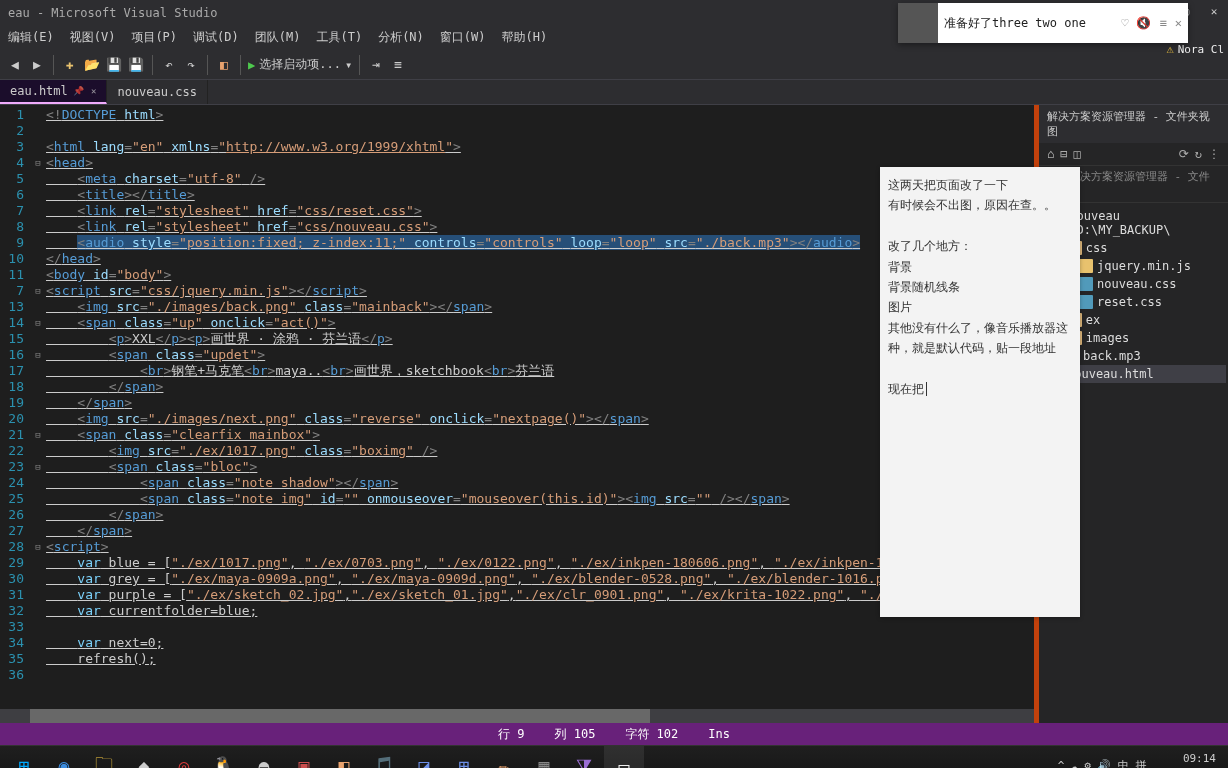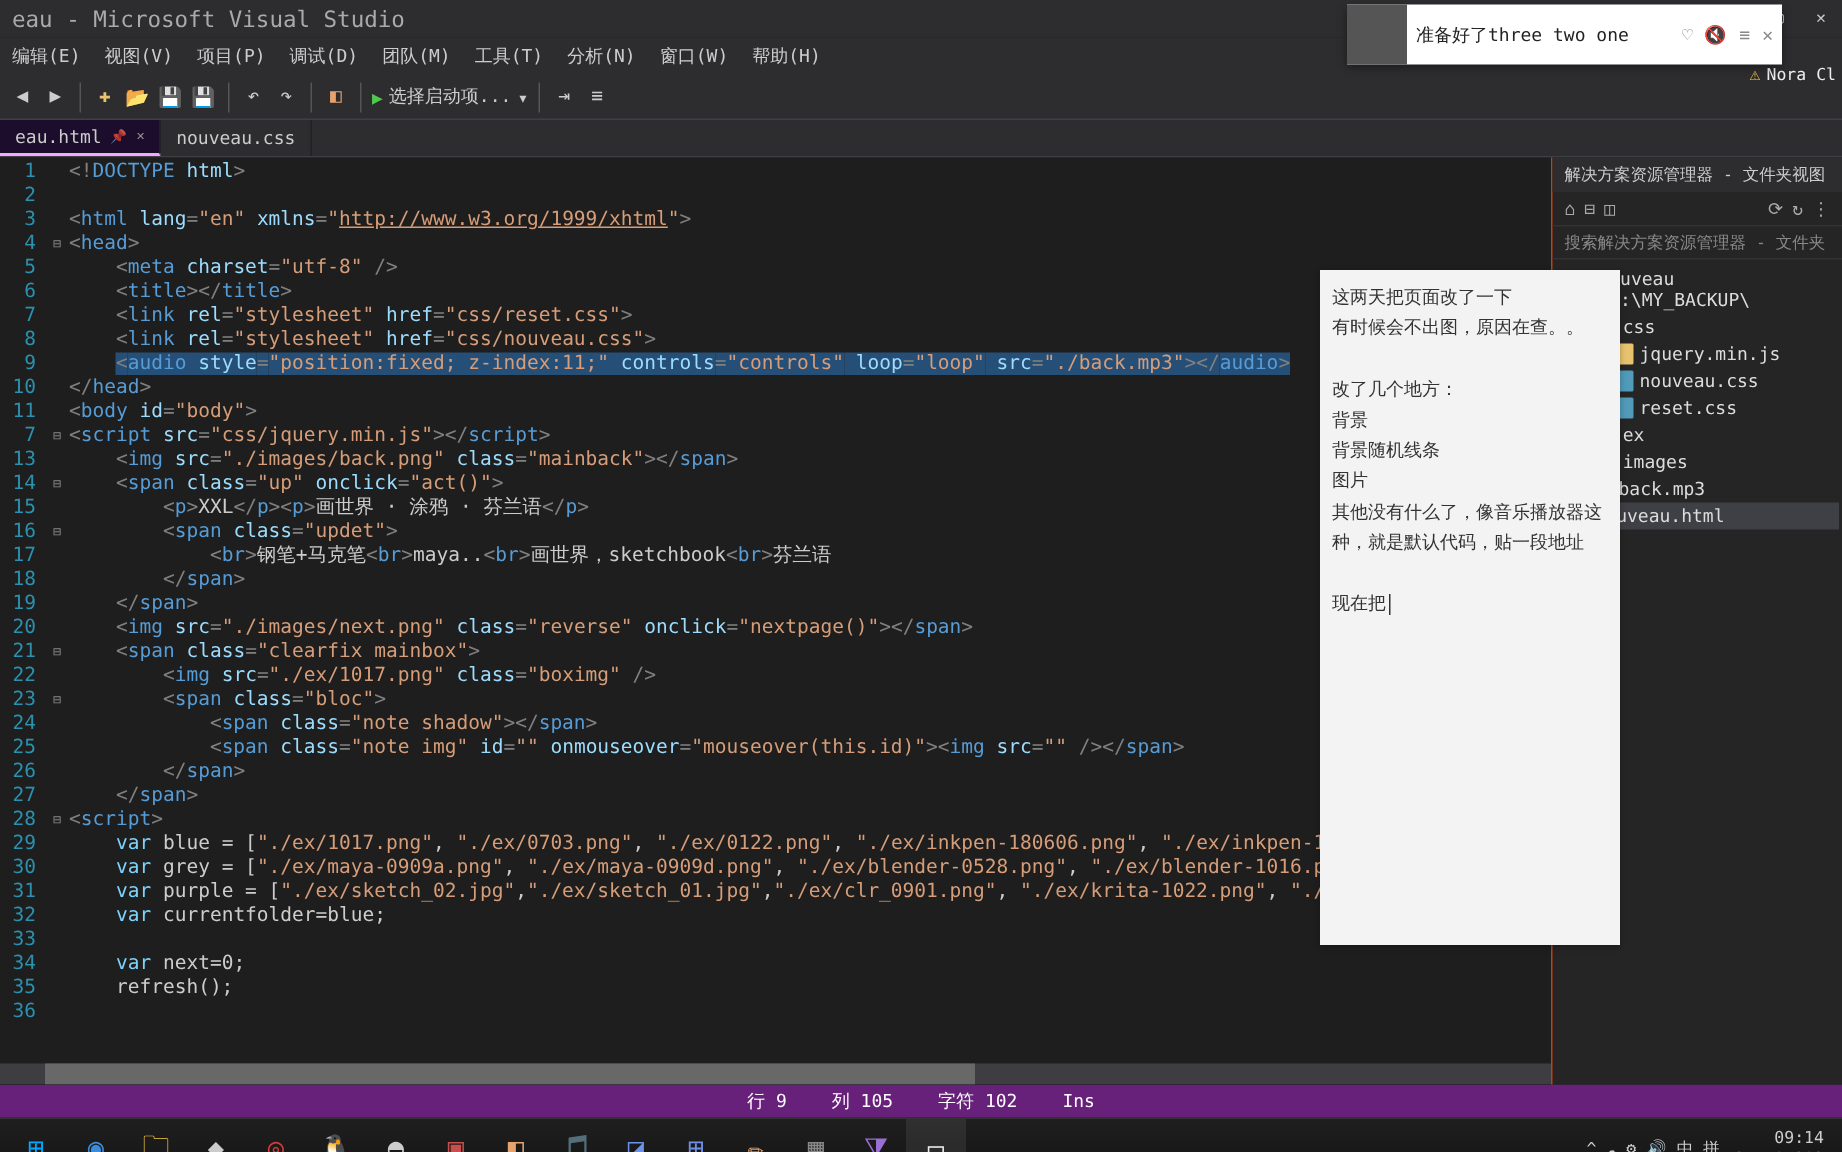--- a/index.html
+++ b/index.html
@@ -1,45 +1,45 @@
 <!DOCTYPE html>
 <html><head>
 <meta charset="utf-8">
 <style>
 * { margin: 0; padding: 0; box-sizing: border-box; font-family: "Segoe UI", Consolas, monospace; }
 body { background: #1e1e1e; color: #ccc; width: 1228px; height: 768px; overflow: hidden; position: relative; }
-.titlebar { height: 25px; background: #2d2d30; display: flex; align-items: center; font-size: 15px; padding-left: 8px; color: #aaa; }
+.titlebar { height: 25px; background: #2d2d30; display: flex; align-items: center; font-size: 12px; padding-left: 8px; color: #aaa; }
 .menubar { height: 25px; background: #2d2d30; display: flex; align-items: center; font-size: 12px; }
 .menubar span { padding: 2px 8px; cursor: default; }
 .toolbar { height: 30px; background: #2d2d30; border-bottom: 1px solid #3f3f46; display: flex; align-items: center; padding: 0 6px; gap: 4px; font-size: 12px; }
 .tb-btn { width: 18px; height: 18px; display: flex; align-items: center; justify-content: center; color: #ccc; font-size: 13px; }
 .tb-sep { width: 1px; height: 20px; background: #555; margin: 0 3px; }
 .run-btn { display: flex; align-items: center; gap: 4px; color: #ccc; }
 .run-btn .tri { color: #4ec94e; }
 .tabs { height: 25px; background: #2d2d30; display: flex; font-size: 12px; border-bottom: 1px solid #3f3f46; }
 .tab { padding: 3px 10px; display: flex; align-items: center; gap: 6px; border-right: 1px solid #222; }
 .tab.active { background: #1b0d2b; border-bottom: 2px solid #f0abfc; }
 .tab .close, .tab .pin { font-size: 9px; opacity: .7; }
 .main { display: flex; height: 618px; }
 .editor { flex: 1; display: flex; background: #1e1e1e; font-family: Consolas, monospace; font-size: 13px; line-height: 16px; position: relative; overflow: hidden; }
 .gutter { width: 30px; background: #1e1e1e; color: #2b91af; text-align: right; padding-right: 6px; padding-top: 2px; }
 .gutter div { height: 16px; }
 .fold { width: 16px; background: #1e1e1e; color: #888; padding-top: 2px; font-size: 9px; }
 .fold div { height: 16px; text-align: center; }
 .code { flex: 1; padding-top: 2px; white-space: pre; color: #ccc; overflow: hidden; }
-.code div { height: 16px; }
+.code div { height: 16px; text-decoration: underline; }
 .tg { color: #569cd6; }
 .at { color: #9cdcfe; }
 .st { color: #d69d78; }
 .pn { color: #808080; }
 .tx { color: #ccc; }
 .kw { color: #7dd3fc; }
 .sel { background: #264f78; }
 .lnk { text-decoration: underline; }
-.side { width: 194px; background: #252526; border-left: 1px solid #c2410c; font-size: 12px; display: flex; flex-direction: column; }
+.side { width: 194px; background: #252526; border-left: 5px solid #c2410c; font-size: 12px; display: flex; flex-direction: column; }
 .side-h { background: #2d2d30; padding: 4px 8px; font-size: 11px; color: #ccc; }
 .side-tb { display: flex; gap: 6px; padding: 4px 8px; font-size: 12px; color: #aaa; }
 .side-tb span { cursor: default; }
 .side-sr { padding: 3px 8px; color: #888; font-size: 11px; border-top: 1px solid #333; border-bottom: 1px solid #333; }
 .tree { padding: 4px 2px; font-size: 12px; color: #ddd; }
 .tree div { padding: 2px 4px; display: flex; align-items: center; gap: 4px; }
 .tree .sel2 { background: #3f3f46; }
 .ic { width: 14px; height: 14px; display: inline-block; }
 .ic.fld { background: #dcb67a; border-radius: 1px; }
 .ic.js { background: #e8c26e; border-radius: 1px; }
@@ -53,21 +53,21 @@
 .task-r { display: flex; align-items: center; gap: 10px; color: #ccc; font-size: 11px; margin-left: auto; padding-right: 8px; }
 .clock { text-align: right; line-height: 1.2; }
 .notify { position: absolute; top: 3px; right: 40px; width: 290px; height: 40px; background: #fff; color: #222; display: flex; align-items: center; font-size: 12px; z-index: 100; box-shadow: 0 2px 6px rgba(0,0,0,.4); }
 .notify-img { width: 40px; height: 40px; background: #555; }
 .notify-txt { flex: 1; padding: 0 6px; }
 .notify-ic { display: flex; gap: 8px; align-items: center; color: #888; padding-right: 6px; }
 .winbtns { position: absolute; top: 0; right: 0; display: flex; }
 .winbtns span { width: 28px; height: 22px; display: flex; align-items: center; justify-content: center; color: #ccc; font-size: 11px; }
 .nora { position: absolute; top: 42px; right: 4px; font-size: 11px; color: #eee; display: flex; align-items: center; gap: 4px; }
 .warn-ic { color: #f5c842; font-size: 12px; }
-.note { position: absolute; top: 180px; left: 880px; width: 200px; height: 450px; background: #f3f3f3; color: #333; font-size: 12px; padding: 8px; line-height: 1.7; z-index: 50; box-shadow: 0 1px 4px rgba(0,0,0,.3); }
+.note { position: absolute; top: 167px; left: 880px; width: 200px; height: 450px; background: #f3f3f3; color: #333; font-size: 12px; padding: 8px; line-height: 1.7; z-index: 50; box-shadow: 0 1px 4px rgba(0,0,0,.3); }
 .note-cursor { display: inline-block; border-left: 1px solid #333; height: 14px; vertical-align: middle; margin-left: 2px; }
 .hscroll { position: absolute; bottom: 0; left: 0; right: 0; height: 14px; background: #3e3e42; }
 .hscroll-thumb { position: absolute; left: 30px; width: 60%; height: 100%; background: #686868; }
 </style>
 </head>
 <body>
 
 <div class="winbtns">
   <span>—</span>
   <span>▢</span>

